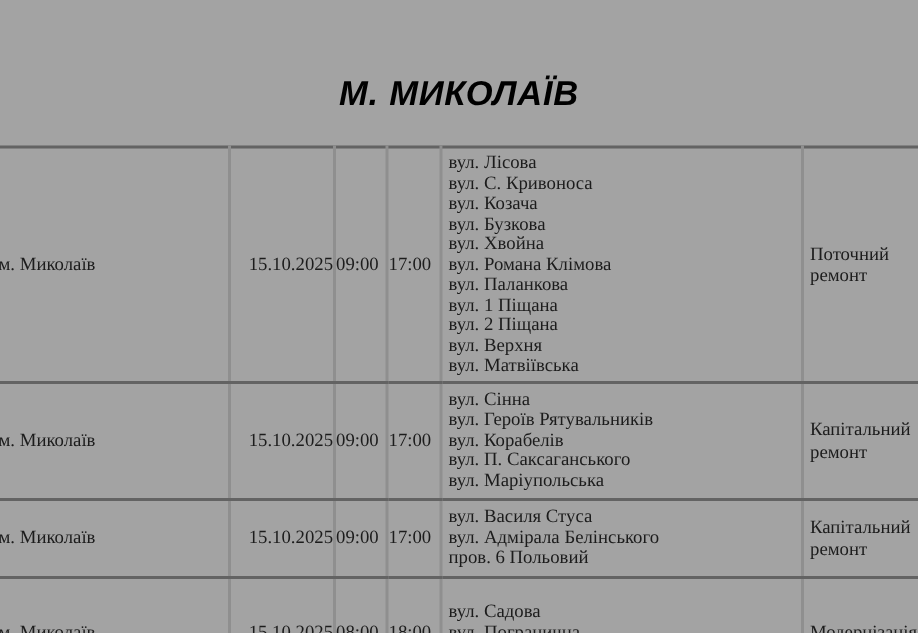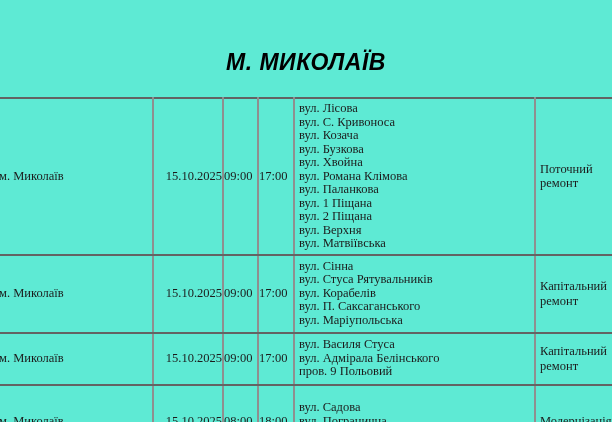--- a/index.html
+++ b/index.html
@@ -5,21 +5,21 @@
   html, body {
     margin: 0;
     padding: 0;
     background: #ffffff;
   }
   .page {
     position: relative;
     width: 612px;
     height: 422px;
     overflow: hidden;
-    background: #5eead4;
+    background: #a3a3a3;
     font-family: "Liberation Serif", serif;
   }
   .page-title {
     position: absolute;
     top: 49px;
     left: 0;
     width: 100%;
     text-align: center;
     font-family: "Liberation Sans", sans-serif;
     font-size: 23px;
@@ -100,34 +100,34 @@
 вул. Верхня
 вул. Матвіївська</td>
         <td class="cell-type">Поточний ремонт</td>
       </tr>
       <tr class="row-2">
         <td class="cell-city">м. Миколаїв</td>
         <td class="cell-date">15.10.2025</td>
         <td class="cell-time">09:00</td>
         <td class="cell-time">17:00</td>
         <td class="cell-streets">вул. Сінна
-вул. Стуса Рятувальників
+вул. Героїв Рятувальників
 вул. Корабелів
 вул. П. Саксаганського
 вул. Маріупольська</td>
         <td class="cell-type">Капітальний ремонт</td>
       </tr>
       <tr class="row-3">
         <td class="cell-city">м. Миколаїв</td>
         <td class="cell-date">15.10.2025</td>
         <td class="cell-time">09:00</td>
         <td class="cell-time">17:00</td>
         <td class="cell-streets">вул. Василя Стуса
 вул. Адмірала Белінського
-пров. 9 Польовий</td>
+пров. 6 Польовий</td>
         <td class="cell-type">Капітальний ремонт</td>
       </tr>
       <tr class="row-4">
         <td class="cell-city">м. Миколаїв</td>
         <td class="cell-date">15.10.2025</td>
         <td class="cell-time">08:00</td>
         <td class="cell-time">18:00</td>
         <td class="cell-streets">вул. Садова
 вул. Погранична
 вул. Ігоря Бедзая</td>

